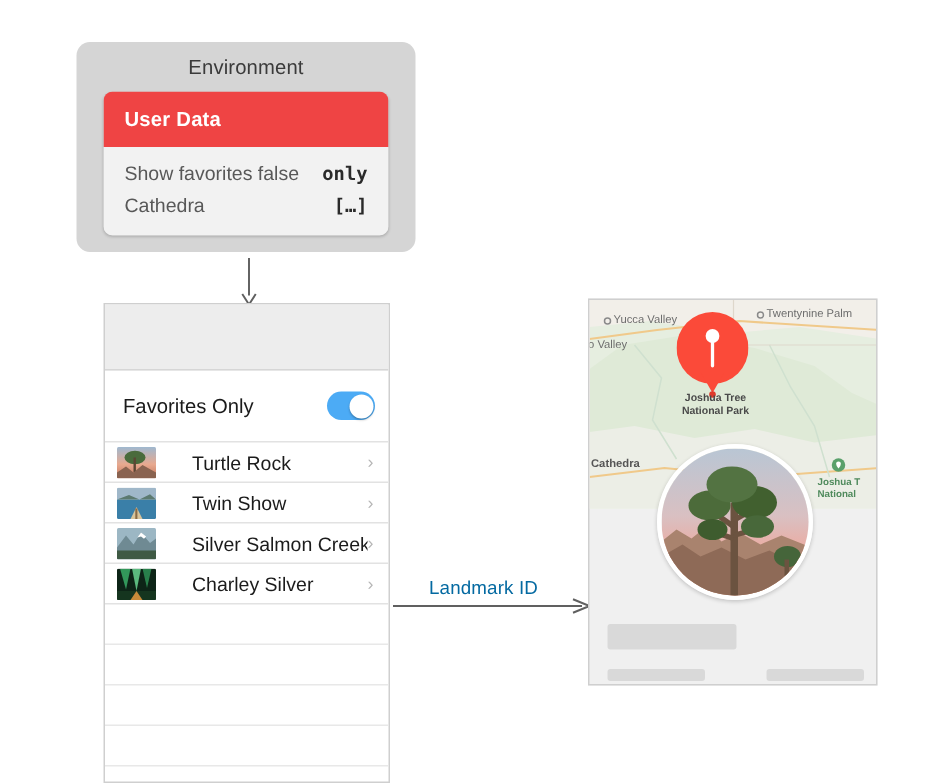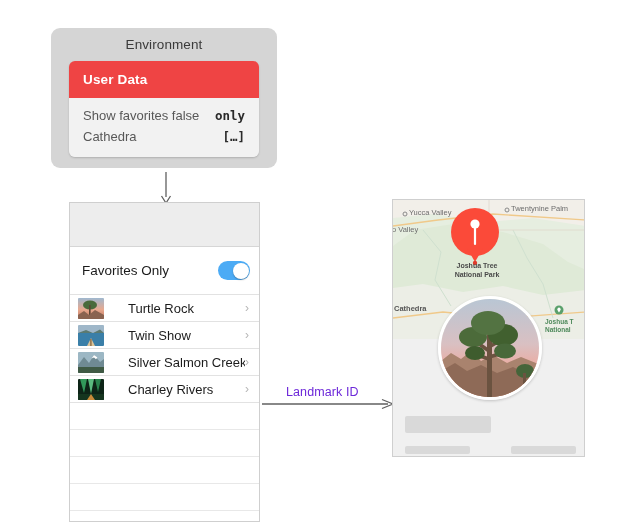--- a/index.html
+++ b/index.html
@@ -171,21 +171,21 @@
     border-bottom: 1px solid #e8e8e8;
     box-sizing: border-box;
   }
 
   
   #landmark-id-label {
     position: absolute;
     left: 286px;
     top: 385px;
     font-size: 12.5px;
-    color: #6d28d9;
+    color: #0369a1;
     letter-spacing: 0.1px;
   }
   #horizontal-arrow {
     position: absolute;
     left: 262px;
     top: 396px;
     width: 132px;
     height: 16px;
   }
 
@@ -350,21 +350,21 @@
     <span class="landmark-thumb">
       <svg width="26" height="21" viewBox="0 0 26 21">
         <rect width="26" height="21" fill="#0d2417"></rect>
         <path d="M2 0 L6 14 L9 0 Z" fill="#3fbf72" opacity="0.75"></path>
         <path d="M10 0 L13 15 L16 0 Z" fill="#6fe09a" opacity="0.8"></path>
         <path d="M17 0 L20 13 L23 0 Z" fill="#35a862" opacity="0.7"></path>
         <rect y="15" width="26" height="6" fill="#15351f"></rect>
         <path d="M9 21 L13 15 L17 21 Z" fill="#c88a3a"></path>
       </svg>
     </span>
-    <span class="landmark-name">Charley Rivers</span>
+    <span class="landmark-name">Charley Silver</span>
     <span class="chevron">›</span>
   </div>
 
   <div class="empty-row"></div>
   <div class="empty-row"></div>
   <div class="empty-row"></div>
   <div class="empty-row"></div>
   <div class="empty-row"></div>
 </div>
 

